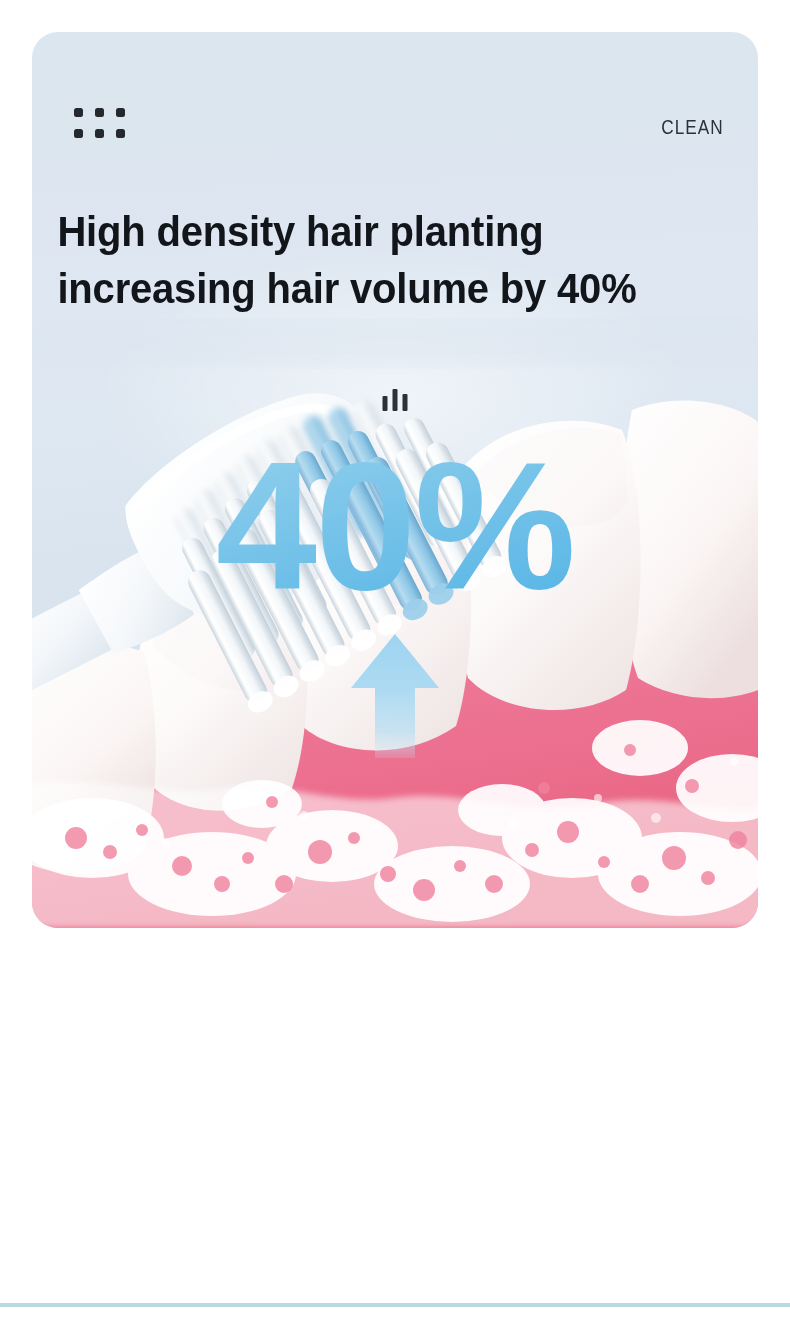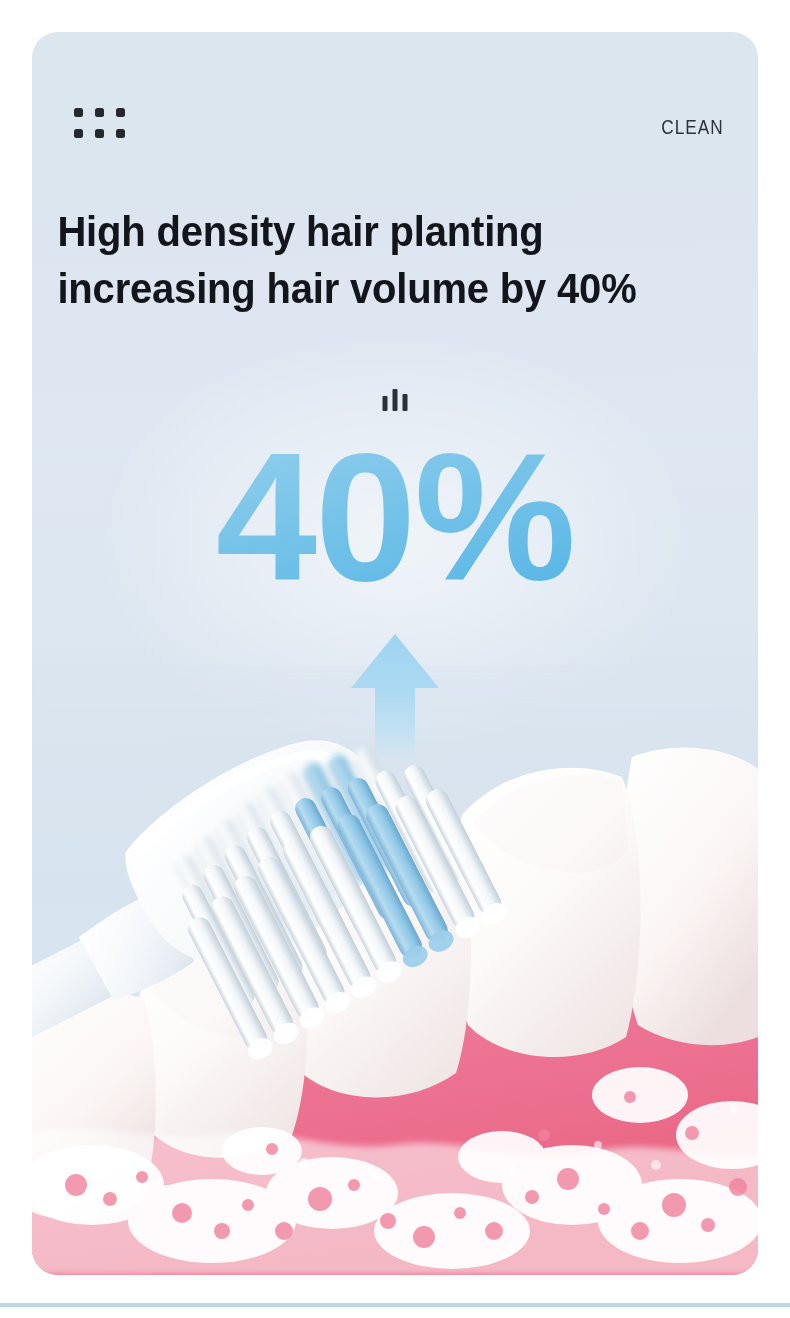--- a/index.html
+++ b/index.html
@@ -22,21 +22,21 @@
     inset: 0;
     background: #ffffff;
   }
 
   
   .card {
     position: absolute;
     left: 32px;
     top: 32px;
     width: 726px;
-    height: 1243px;
+    height: 896px;
     border-radius: 26px;
     overflow: hidden;
     background: linear-gradient(178deg,
         #dce6ef 0%,
         #dde6f0 16%,
         #dfe8f2 32%,
         #dde7f1 46%,
         #d9e4ef 58%,
         #d7e3ee 68%,
         #d9e5f0 76%);
@@ -126,21 +126,21 @@
   }
   .tickmark i { display:block; width: 5px; background: #2b3138; border-radius: 1px; }
   .tickmark i:nth-child(1) { height: 15px; }
   .tickmark i:nth-child(2) { height: 22px; }
   .tickmark i:nth-child(3) { height: 17px; }
 
   
   .big-number {
     position: absolute;
     left: 0;
-    top: 395px;
+    top: 404px;
     width: 100%;
     text-align: center;
     font-size: 182px;
     font-weight: 700;
     line-height: 180px;
     letter-spacing: -2px;
     z-index: 5;
     background: linear-gradient(165deg,
         #a8d9f0 0%,
         #8ccdec 22%,

